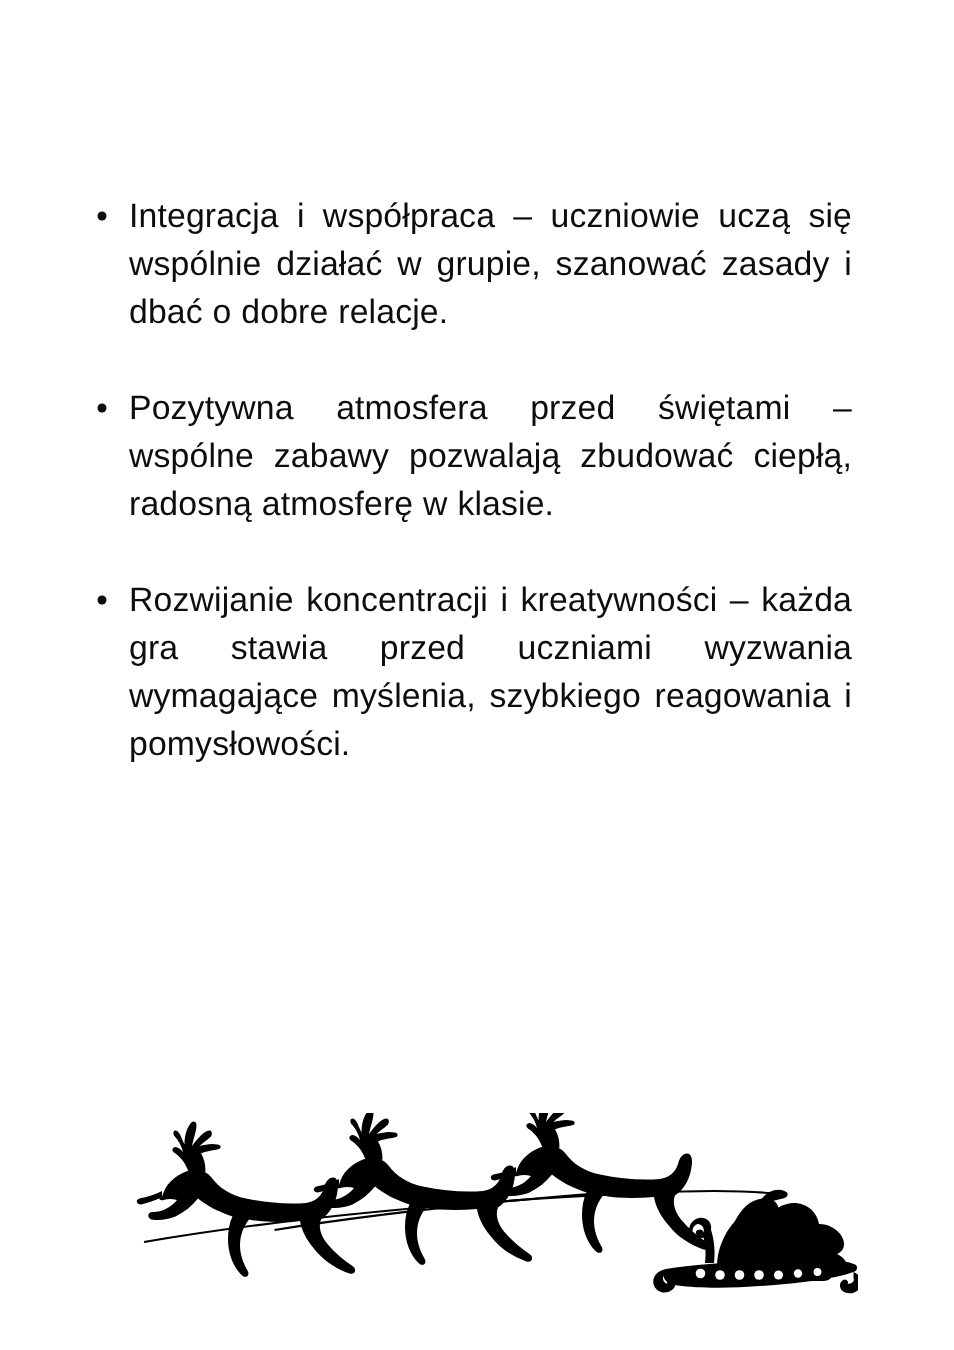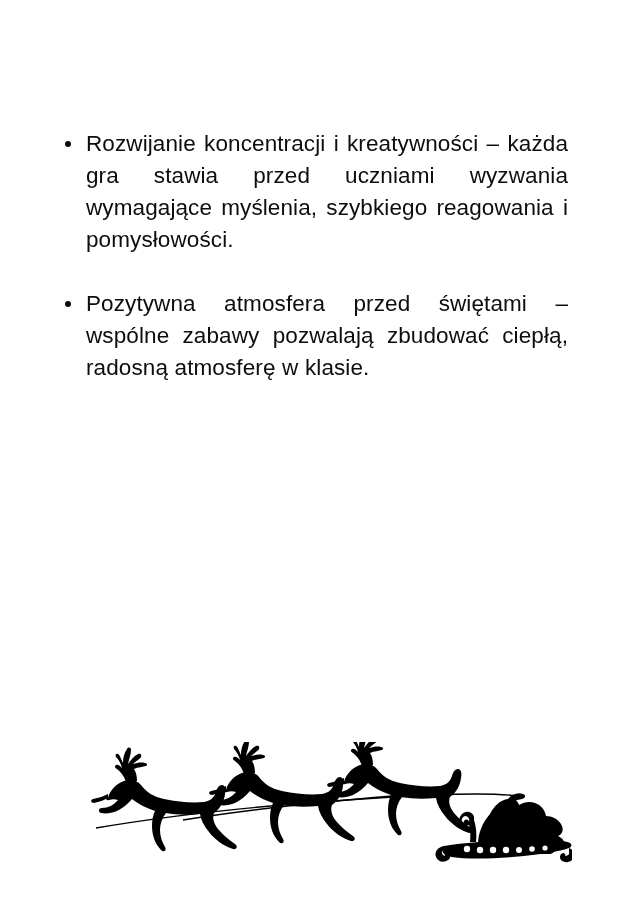--- a/index.html
+++ b/index.html
@@ -73,24 +73,27 @@
   }
 </style>
 </head>
 <body>
 
 <div class="page">
 
   <div class="content">
     <ul class="bullet-list">
       <li class="bullet-item">
-        <span class="txt">Rozwijanie koncentracji i kreatywności – każda gra stawia przed uczniami wyzwania wymagające myślenia, szybkiego reagowania i pomysłowości.</span>
+        <span class="txt">Integracja i współpraca – uczniowie uczą się wspólnie działać w grupie, szanować zasady i dbać o dobre relacje.</span>
       </li>
       <li class="bullet-item">
         <span class="txt">Pozytywna atmosfera przed świętami – wspólne zabawy pozwalają zbudować ciepłą, radosną atmosferę w klasie.</span>
+      </li>
+      <li class="bullet-item">
+        <span class="txt">Rozwijanie koncentracji i kreatywności – każda gra stawia przed uczniami wyzwania wymagające myślenia, szybkiego reagowania i pomysłowości.</span>
       </li>
     </ul>
   </div>
 
   <div class="illustration">
     <svg viewBox="0 0 484 140" xmlns="http://www.w3.org/2000/svg" aria-hidden="true">
       <g fill="none" stroke="#000000" stroke-width="1.4">
         <path d="M8 86 C 90 72, 190 62, 290 56 C 350 52, 400 50, 430 54"></path>
         <path d="M95 78 C 170 66, 250 58, 330 52"></path>
       </g>

